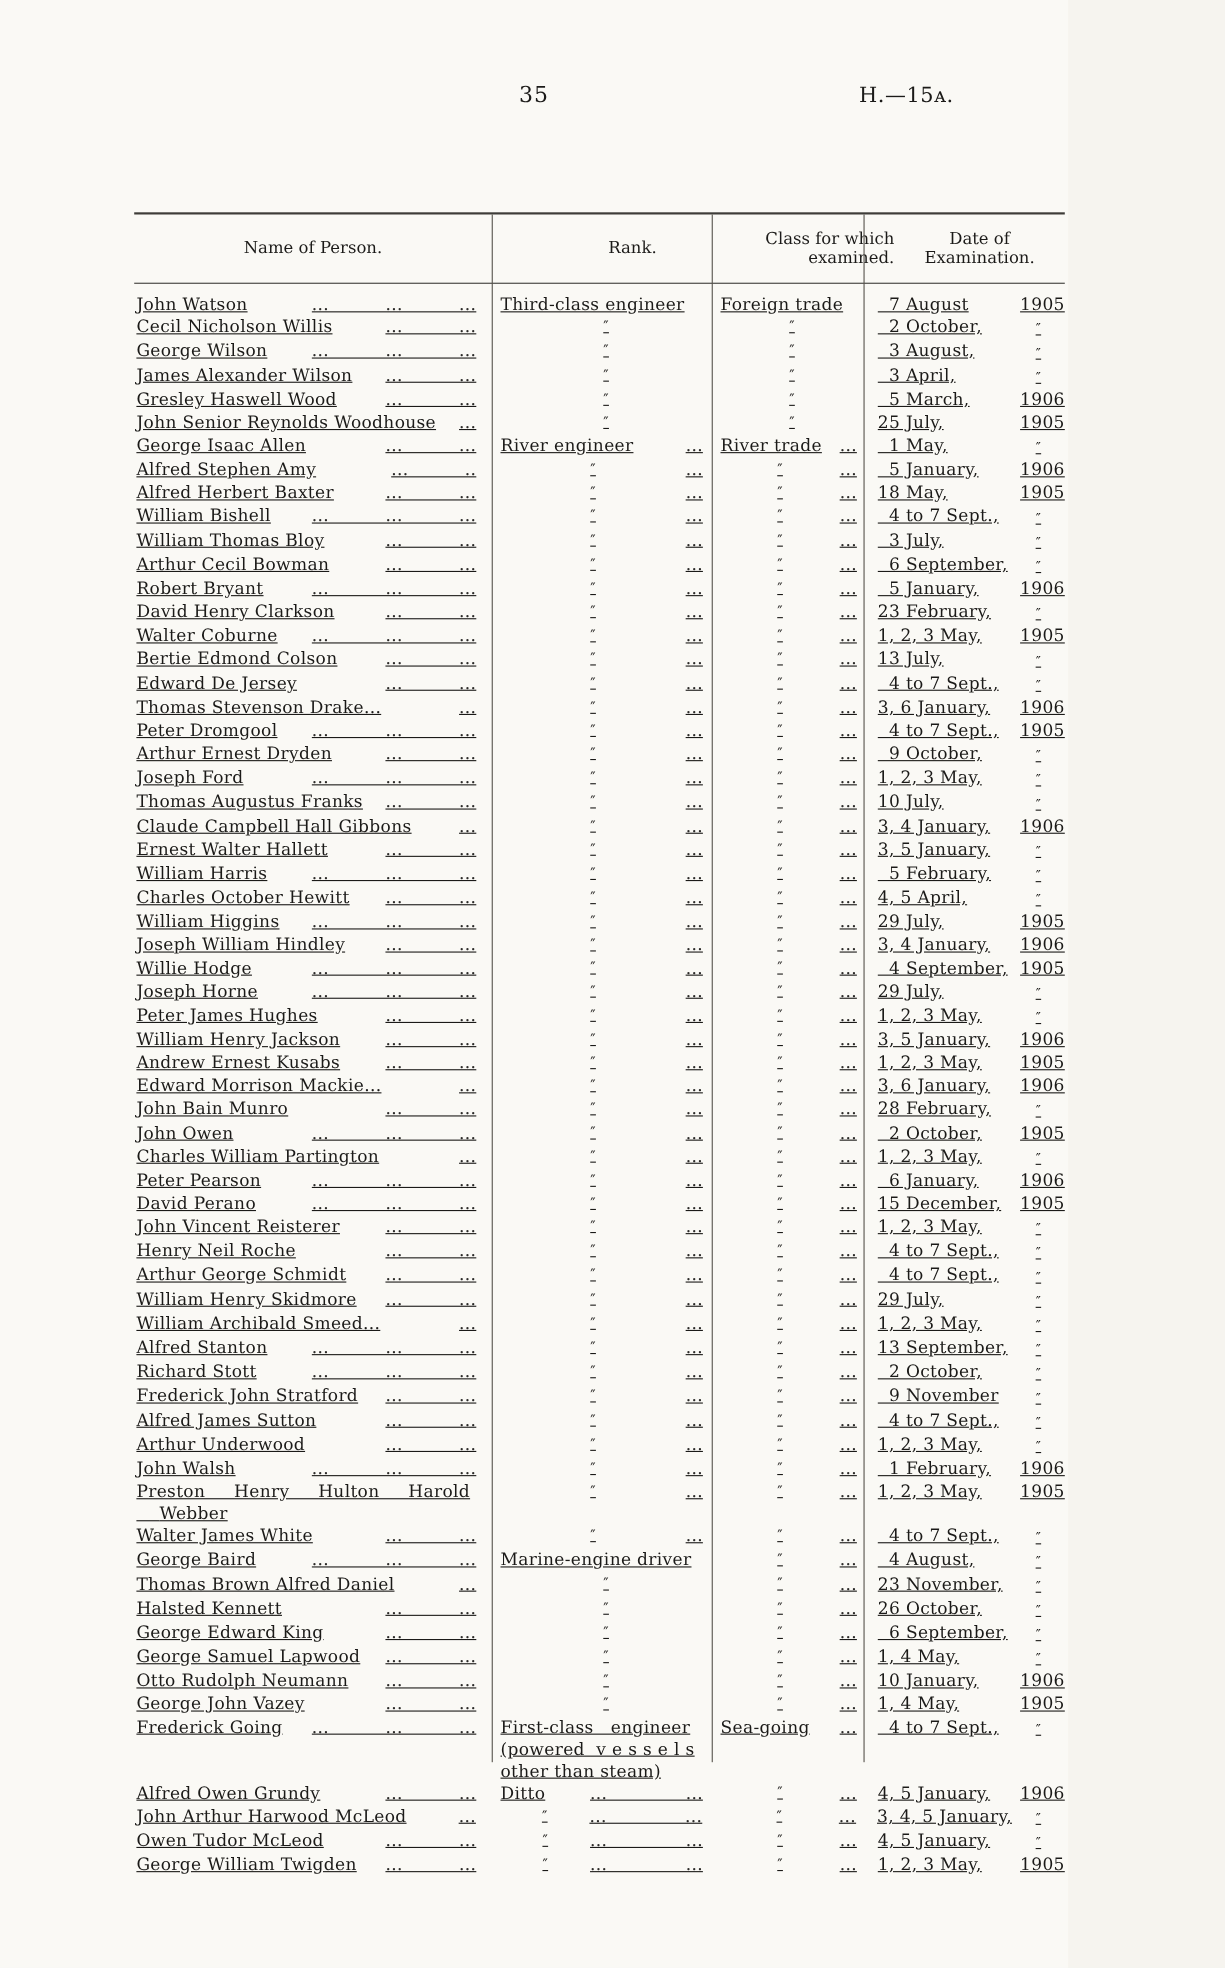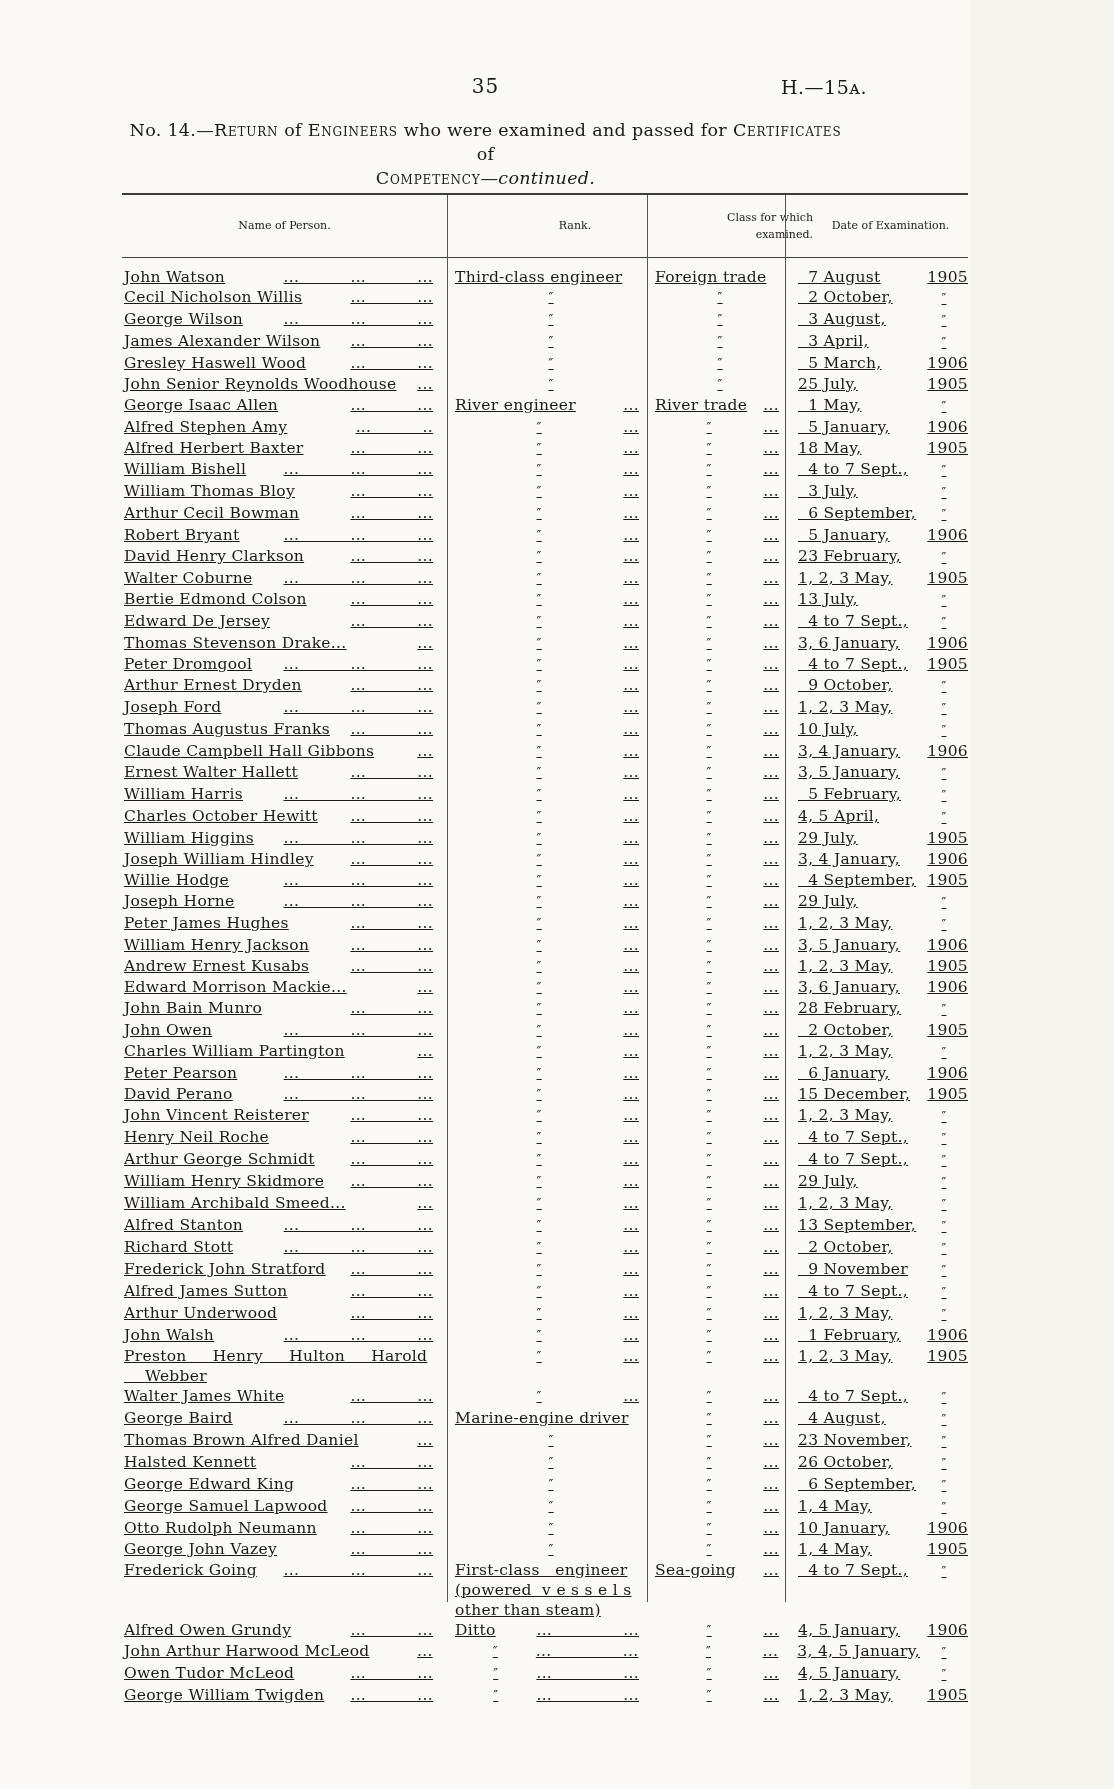--- a/index.html
+++ b/index.html
@@ -9,21 +9,21 @@
   .docref{position:absolute;top:76px;right:104px;font-size:19px;letter-spacing:0.5px;}
   .title{position:absolute;top:118px;left:120px;right:120px;text-align:center;
          font-size:17.5px;line-height:24px;letter-spacing:0.3px;}
   .title .sc{font-variant:small-caps;letter-spacing:0.8px;}
   .title .it{font-style:italic;}
   .table{position:absolute;left:122px;top:193px;width:846px;height:1407px;
          border-top:2.5px solid #3e3c38;}
   .vline{position:absolute;top:0;bottom:0;width:1px;background:#56534d;}
   .vl1{left:325px;} .vl2{left:525px;} .vl3{left:663px;}
   .thead{display:flex;height:62px;border-bottom:1.5px solid #3e3c38;align-items:center;
-         font-size:11px;}
+         font-size:15px;}
   .th{text-align:center;line-height:17.5px;white-space:pre-line;}
   .th-name{width:325px;} .th-rank{width:200px;padding-left:28px;} .th-class{width:138px;text-align:right;} .th-date{flex:1;}
   .tbody{padding-top:9px;text-decoration:underline;}
   .row{display:flex;font-size:15.5px;line-height:20px;letter-spacing:0.3px;}
   .c-name{width:325px;display:flex;padding-left:2px;box-sizing:border-box;}
   .c-rank{width:200px;display:flex;padding-left:8px;box-sizing:border-box;}
   .c-class{width:138px;display:flex;padding-left:8px;box-sizing:border-box;}
   .c-date{flex:1;display:flex;padding-left:13px;box-sizing:border-box;}
   .nm,.rtext,.ctext{white-space:pre-wrap;}
   .dots{white-space:pre;color:#2a2927;}
@@ -34,21 +34,20 @@
   .dtext{white-space:pre;}
   .dyear{margin-left:auto;width:48px;text-align:right;}
   .dyear.ditto{text-align:center;font-size:12.5px;padding-top:2px;}
 </style>
 </head>
 <body>
 
 <div class="page">
   <div class="pageno">35</div>
   <div class="docref">H.—15ᴀ.</div>
-  <div class="title"><span class="plain">No. 14.—</span><span class="sc">Return</span><span class="plain"> of </span><span class="sc">Engineers</span><span class="plain"> who were examined and passed for </span><span class="sc">Certificates</span><span class="plain"> of</span><br><span class="sc">Competency</span><span class="plain">—</span><span class="it">continued.</span></div>
 
   <div class="table">
     <div class="vline vl1"></div>
     <div class="vline vl2"></div>
     <div class="vline vl3"></div>
     <div class="thead">
       <div class="th th-name">Name of Person.</div>
       <div class="th th-rank">Rank.</div>
       <div class="th th-class">Class for which
 examined.</div>

